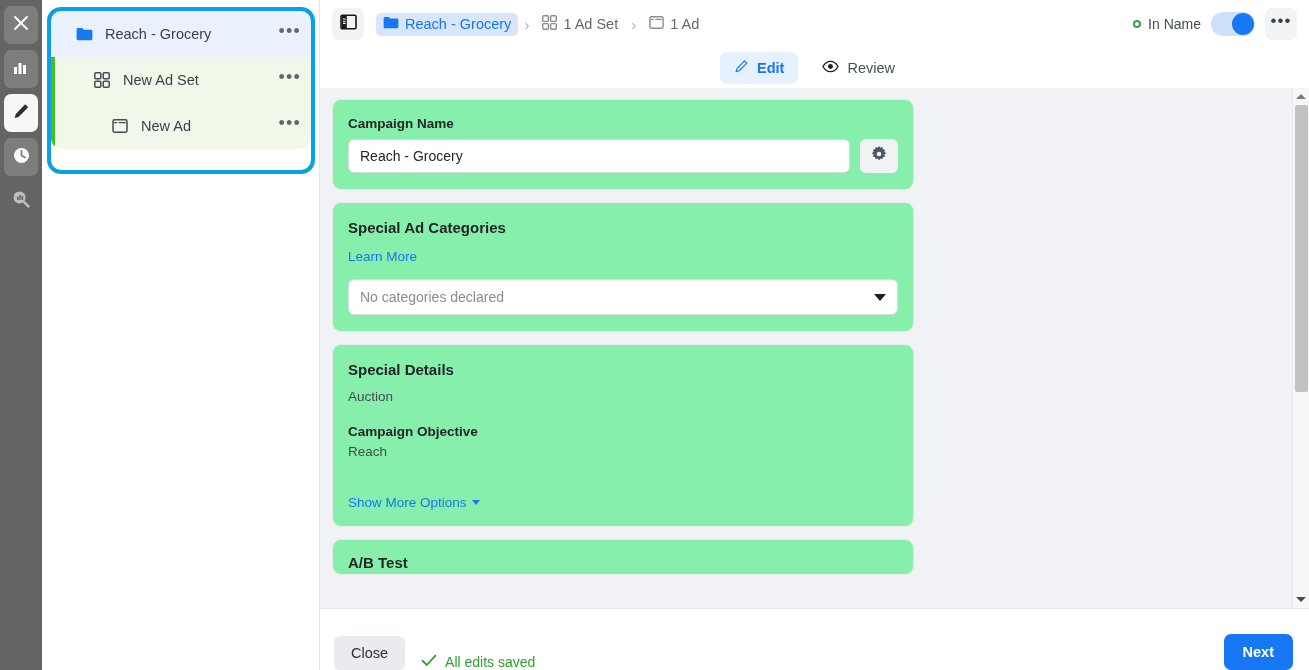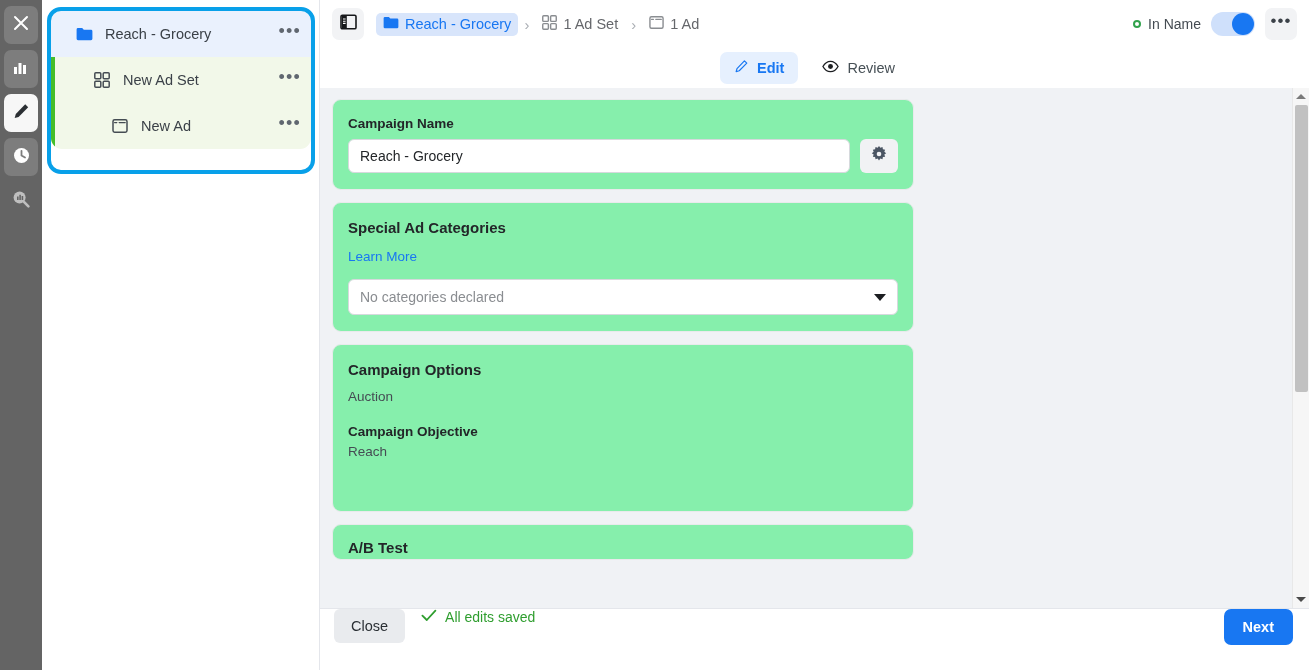--- a/index.html
+++ b/index.html
@@ -278,21 +278,21 @@
     border-left: 5px solid transparent;
     border-right: 5px solid transparent;
     border-top: 5px solid #4a4a4a;
   }
 
   
   .footer {
     height: 62px; flex: 0 0 62px;
     background: #ffffff;
     border-top: 1px solid #e4e6eb;
-    display: flex; align-items: flex-start;
+    display: flex; align-items: flex-end;
     padding: 0 16px 0 14px;
   }
   .close-btn {
     background: #e9ebee; color: #2a2f34;
     border-radius: 6px;
     padding: 9px 17px;
     font-size: 14.5px;
   }
   .saved {
     display: flex; align-items: center; gap: 8px;
@@ -506,24 +506,28 @@
         <div class="card">
           <div class="card-title">Special Ad Categories</div>
           <a class="link">Learn More</a>
           <div class="select">
             <span class="ph">No categories declared</span>
             <span class="caret"></span>
           </div>
         </div>
 
         <div class="card">
-          <div class="card-title">Campaign Options</div>
+          <div class="card-title">Special Details</div>
           <div class="detail-line">Auction</div>
           <div class="detail-sub">Campaign Objective</div>
           <div class="detail-val">Reach</div>
+          <div class="show-more">
+            <span>Show More Options</span>
+            <span class="caret-sm"></span>
+          </div>
         </div>
 
         <div class="card clipped">
           <div class="card-title">A/B Test</div>
         </div>
 
       </div>
 
       <div class="scrollbar">
         <div class="sb-arrow">

